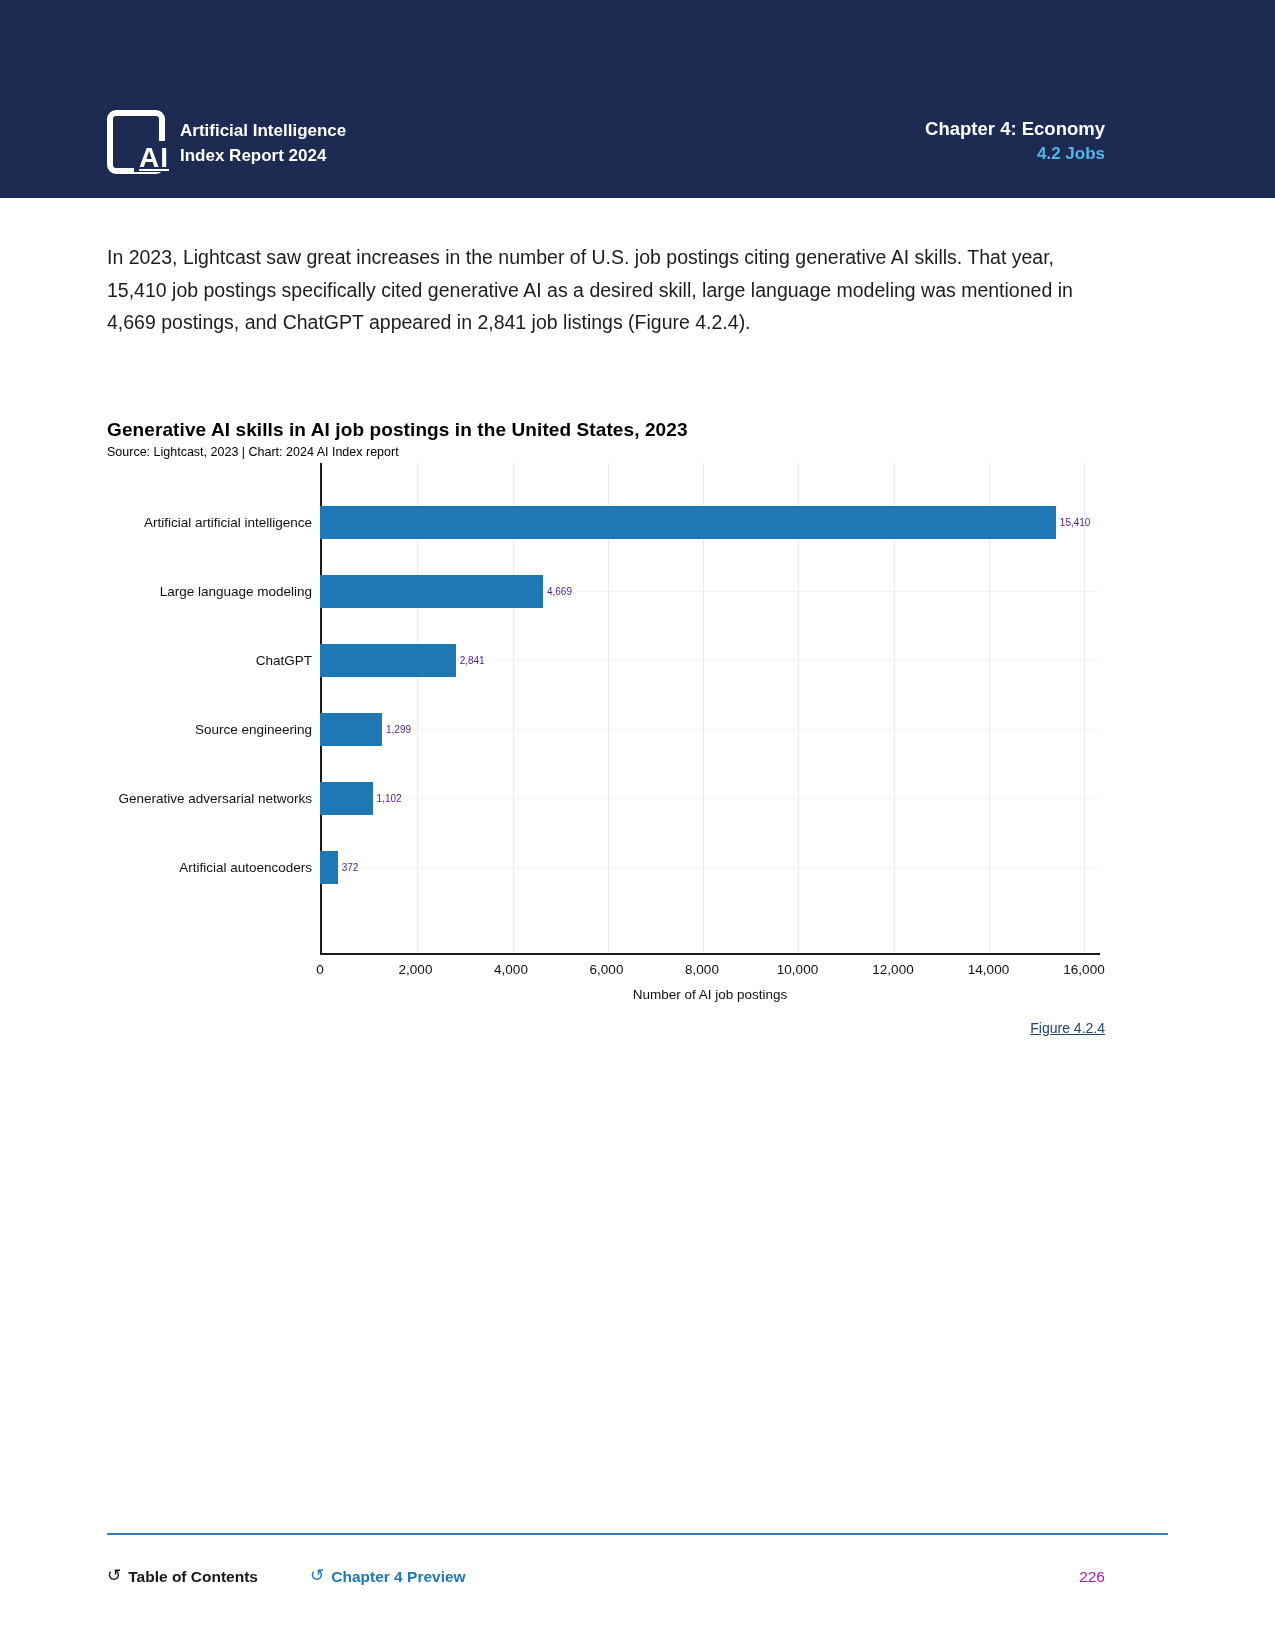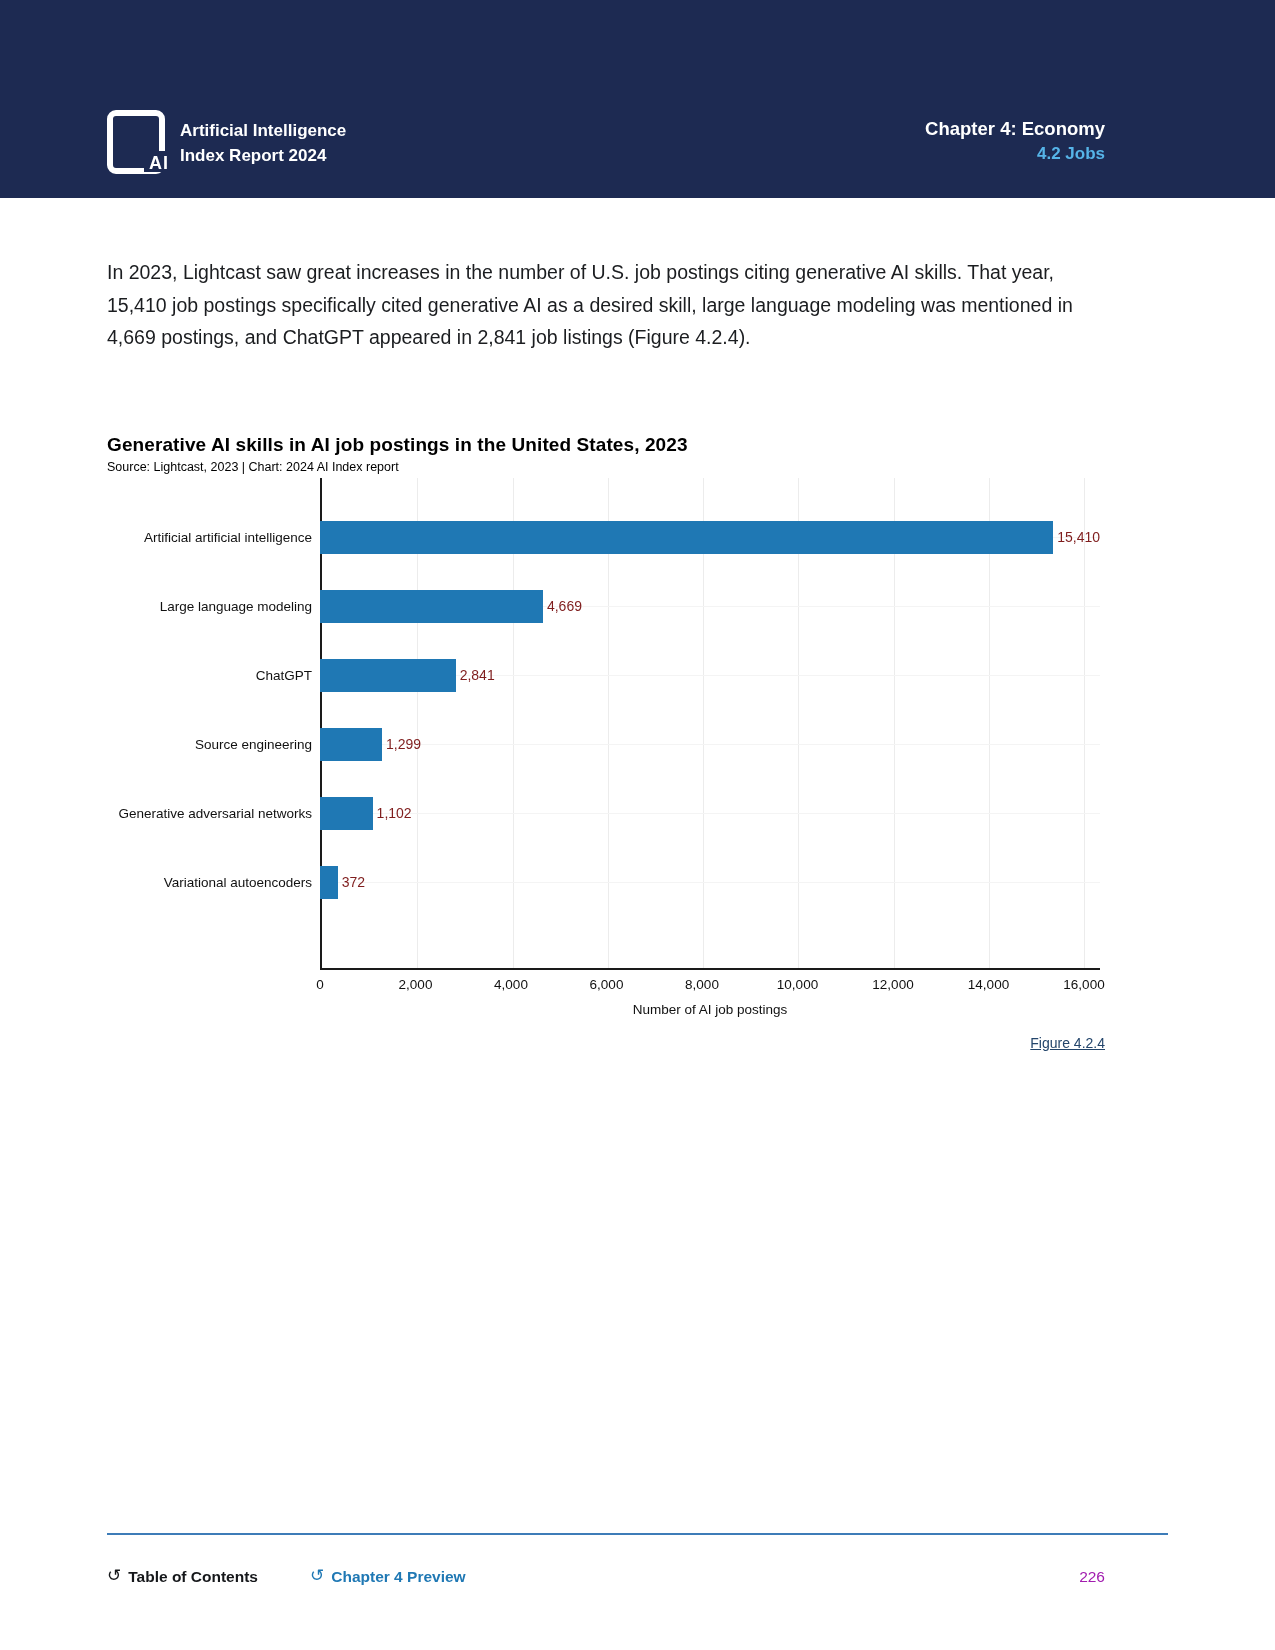--- a/index.html
+++ b/index.html
@@ -8,46 +8,46 @@
   .page { position:relative; width:1275px; height:1650px; background:#ffffff; overflow:hidden; }
 
   
   .header { position:relative; height:198px; background:#1d2a52; }
   .header-inner { position:absolute; left:107px; right:170px; top:110px;
                   display:flex; justify-content:space-between; align-items:flex-start; }
   .brand { display:flex; align-items:flex-start; gap:15px; }
   .logo { position:relative; width:58px; height:64px; flex:0 0 auto; }
   .logo-frame { position:absolute; inset:0; border:6px solid #ffffff; border-radius:9px; }
   .logo-ai { position:absolute; right:-4px; bottom:2px; background:#1d2a52;
-             color:#ffffff; font-weight:700; font-size:18px; line-height:1;
-             padding:3px 0 0 5px; letter-spacing:1px; }
+             color:#ffffff; font-weight:700; font-size:28px; line-height:1;
+             padding:3px 0 0 5px; letter-spacing:1px;text-decoration:underline; }
   .brand-text { color:#ffffff; font-weight:700; font-size:17px; line-height:25px; padding-top:8px; }
   .header-right { text-align:right; padding-top:6px; }
   .chapter { color:#ffffff; font-weight:700; font-size:18.5px; line-height:25px; }
   .section { color:#56b4e8; font-weight:700; font-size:17px; line-height:25px; }
 
   
   .content { padding:0 107px; }
-  .body-text { margin-top:58px; width:992px; font-size:19.5px; line-height:32.5px; color:#1b1d20; }
+  .body-text { margin-top:43px; width:992px; font-size:19.5px; line-height:32.5px; color:#1b1d20; }
 
   .chart-section { margin-top:80px; }
   .chart-title { font-size:19px; font-weight:700; color:#000000; letter-spacing:.1px; }
   .chart-source { font-size:12.5px; color:#000000; margin-top:4px; }
 
   .chart-wrap { position:relative; margin-top:4px; width:993px; height:492px; }
   .plot-bg { position:absolute; left:213px; top:0; width:780px; height:492px;
              border-left:2px solid #1a1a1a; border-bottom:2px solid #1a1a1a; }
   .vgrid { position:absolute; top:0; bottom:0; width:1px; background:#ececec; }
   .rows { position:relative; padding-top:25px; }
   .crow { display:flex; align-items:center; height:69px; position:relative; }
   .cat-label { width:213px; text-align:right; padding-right:8px; font-size:13.5px; color:#111111; }
   .track { position:relative; flex:1; height:100%; display:flex; align-items:center; }
   .hgrid { position:absolute; left:0; right:0; top:50%; height:1px; background:#f4f4f4; }
   .bar { height:33px; background:#1f78b4; position:relative; z-index:1; }
-  .bar-val { margin-left:4px; font-size:14px; color:#7f1d1d; position:relative; z-index:1; white-space:nowrap; }
+  .bar-val { margin-left:4px; font-size:10px; color:#4c1d95; position:relative; z-index:1; white-space:nowrap; }
 
   .x-ticks { position:relative; margin-left:213px; width:780px; height:18px; margin-top:7px; }
   .tick { position:absolute; top:0; transform:translateX(-50%); font-size:13.5px; color:#111111; white-space:nowrap; }
   .x-title { margin-left:213px; width:780px; text-align:center; font-size:13.5px; color:#111111; margin-top:7px; }
   .figure-label { width:998px; text-align:right; margin-top:18px; font-size:14px; color:#23456b;text-decoration:underline; }
 
   
   .footer { position:absolute; left:107px; right:107px; top:1533px; }
   .footer-rule { height:2px; background:#3d7cb8; }
   .footer-row { display:flex; align-items:center; margin-top:31px; padding-right:63px;
@@ -135,21 +135,21 @@
             </div>
             <div class="crow">
               <div class="cat-label">Generative adversarial networks</div>
               <div class="track">
                 <div class="hgrid"></div>
                 <div class="bar" style="width: 6.74631%; background: rgb(31, 120, 180);"></div>
                 <span class="bar-val">1,102</span>
               </div>
             </div>
             <div class="crow">
-              <div class="cat-label">Variational autoencoders</div>
+              <div class="cat-label">Artificial autoencoders</div>
               <div class="track">
                 <div class="hgrid"></div>
                 <div class="bar" style="width: 2.27734%; background: rgb(31, 120, 180);"></div>
                 <span class="bar-val">372</span>
               </div>
             </div>
           </div>
       </div>
 
       <div class="x-ticks" id="x-ticks">

